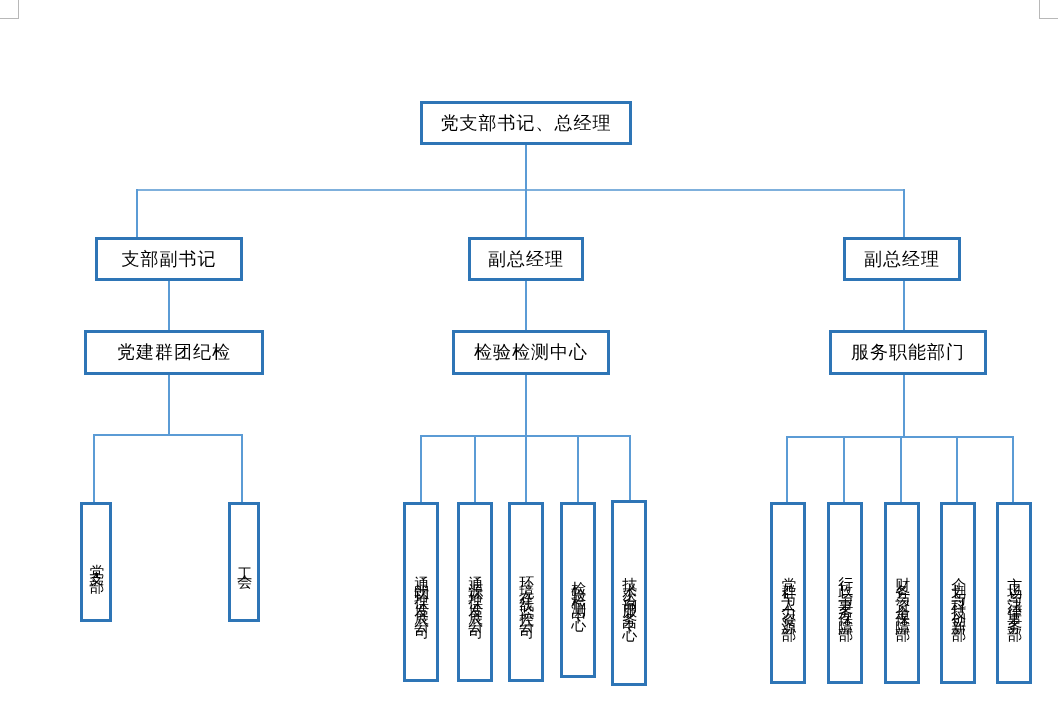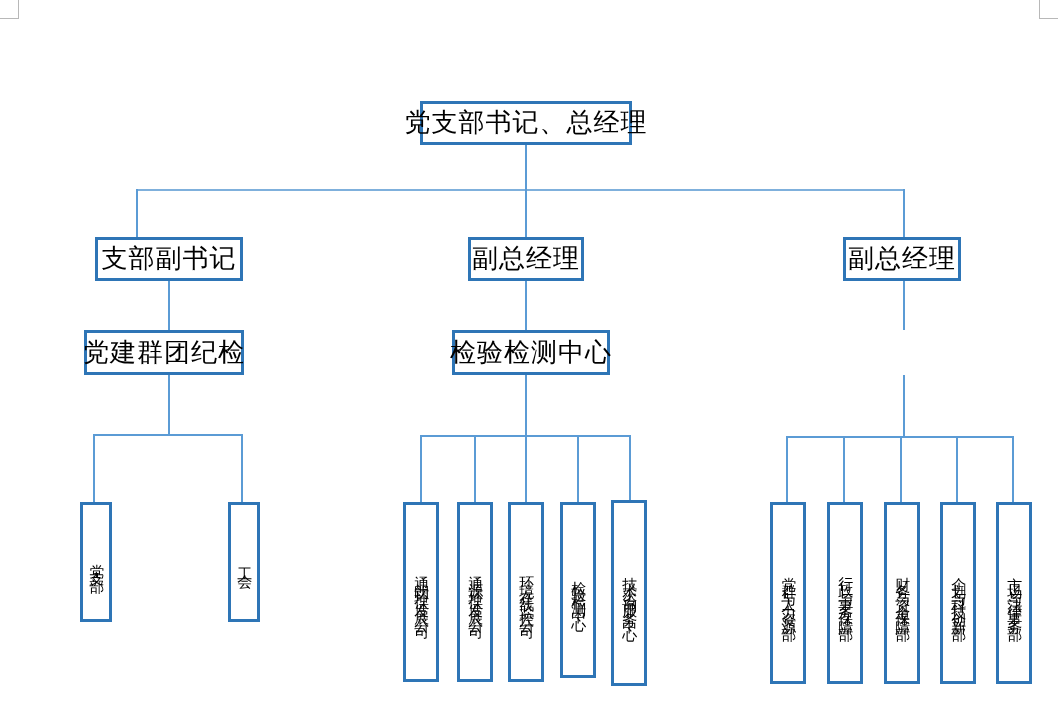--- a/index.html
+++ b/index.html
@@ -51,21 +51,21 @@
     border: 3px solid #2e75b6;
     background: #ffffff;
     display: flex;
     align-items: center;
     justify-content: center;
     color: #000000;
     line-height: 1.15;
     white-space: nowrap;
   }
   .node.horiz {
-    font-size: 26px;
+    font-size: 18px;
     letter-spacing: 1px;
     padding: 0 10px;
   }
   .node.vert {
     writing-mode: vertical-rl;
     text-orientation: upright;
     font-size: 15px;
     letter-spacing: 7px;
     padding: 6px 0;
     white-space: nowrap;
@@ -97,24 +97,25 @@
   <div class="node horiz" style="left:95px; top:237px; width:148px; height:44px;">支部副书记</div>
 
   <div class="node horiz" style="left:468px; top:237px; width:116px; height:44px;">副总经理</div>
 
   <div class="node horiz" style="left:843px; top:237px; width:118px; height:44px;">副总经理</div>
 
   <div class="line v" style="left:168px; top:281px; height:49px;"></div>
   <div class="line v" style="left:525px; top:281px; height:49px;"></div>
   <div class="line v" style="left:903px; top:281px; height:49px;"></div>
 
-  <div class="node horiz" style="left:84px; top:330px; width:160px; height:45px;">党建群团纪检</div>
+  <div class="node horiz" style="left:84px; top:330px; width:180px; height:45px;">党建群团纪检</div>
 
   <div class="node horiz" style="left:452px; top:330px; width:158px; height:45px;">检验检测中心</div>
 
+  <div class="node horiz" style="left:829px; top:330px; width:158px; height:45px;">服务职能部门</div>
 
   <div class="line v" style="left:168px; top:375px; height:60px;"></div>
   <div class="line h" style="left:93px; top:434px; width:150px;"></div>
   <div class="line v" style="left:93px; top:434px; height:68px;"></div>
   <div class="line v" style="left:241px; top:434px; height:68px;"></div>
 
   <div class="node vert" style="left:80px; top:502px; width:32px; height:120px;">
     <span class="vtext">党支部</span>
   </div>
 

